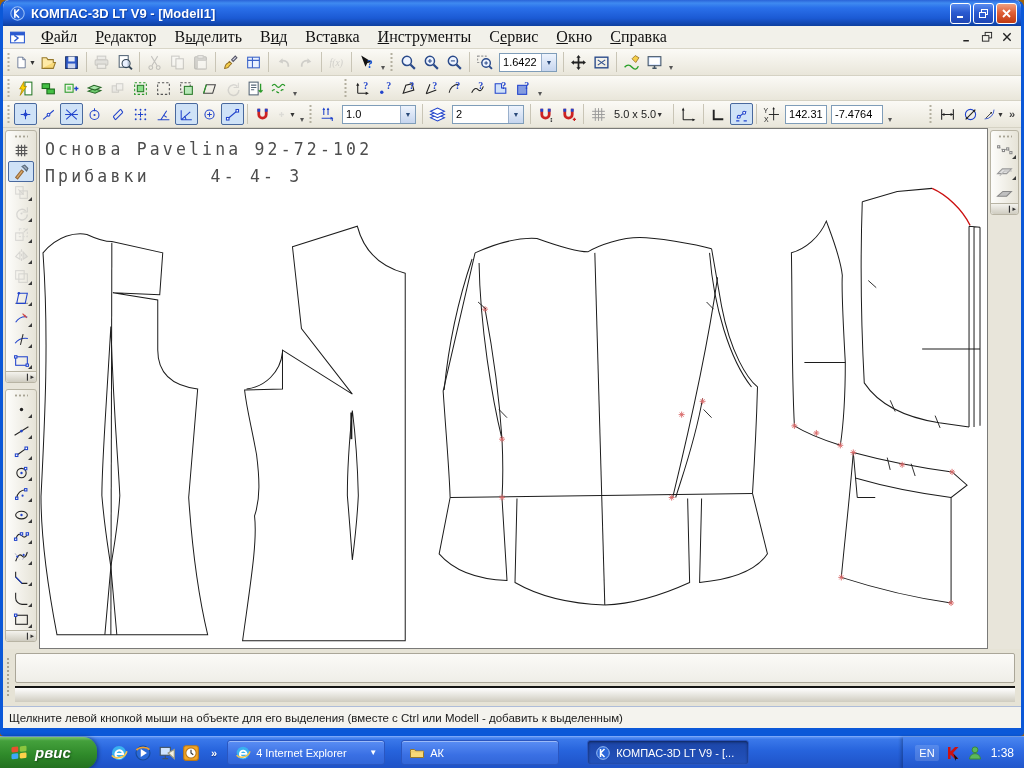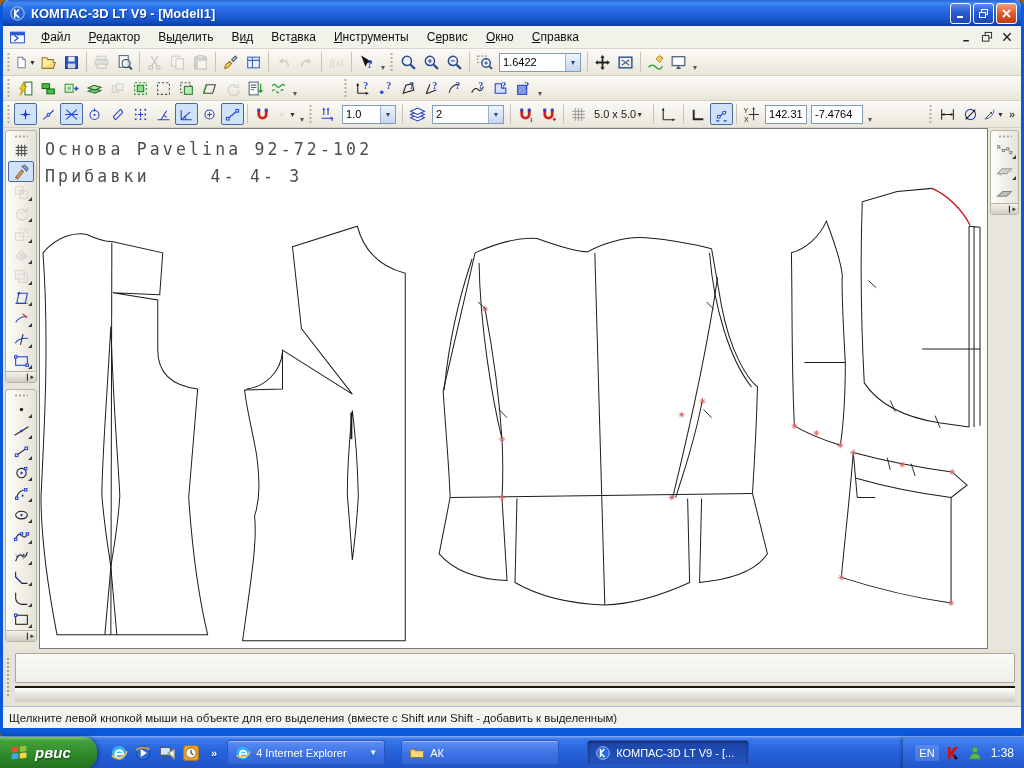--- a/index.html
+++ b/index.html
@@ -17,21 +17,21 @@
   .t-btns{display:flex;gap:2px;}
   .tbn{width:21px;height:21px;border-radius:3px;border:1px solid #fff;color:#fff;font-size:11px;line-height:1;
     display:flex;align-items:center;justify-content:center;cursor:default;
     background:linear-gradient(180deg,#5a8cf0,#2a5ad0 45%,#1e46b4);}
   .tbn.cls{background:linear-gradient(180deg,#f0a080,#e06038 45%,#c03a12);}
   .tbn svg{width:13px;height:13px;}
   
   .menubar{height:23px;flex:0 0 23px;display:flex;align-items:center;background:#f2f1ea;border-bottom:1px solid #d9d6c8;padding:0 4px;}
   .m-icon{width:17px;height:17px;margin:0 6px 0 2px;}
   .menus{display:flex;flex:1;}
-  .menu-item{font-size:12px;color:#111;padding:3px 9px;cursor:default;}
+  .menu-item{font-size:16px;color:#111;padding:3px 9px;cursor:default;font-family:Liberation Serif, serif;}
   .mdi{display:flex;gap:3px;margin-right:2px;}
   .mdib{width:17px;height:15px;background:transparent;border:none;display:flex;align-items:center;justify-content:center;}
   .mdib svg{width:12px;height:12px;}
   
   .tbrow{display:flex;align-items:center;background:linear-gradient(180deg,#fbfaf6,#e9e6da);border-bottom:1px solid #d5d2c4;padding:1px 2px;}
   .tbrow.r1{height:27px;flex:0 0 27px;}
   .tbrow.r2{height:25px;flex:0 0 25px;}
   .tbrow.r3{height:27px;flex:0 0 27px;}
   .tbgroup{display:flex;align-items:center;}
   .tbgroup.gap{margin-left:42px;}
@@ -303,21 +303,21 @@
           </button>
           <span class="sep"></span>
           <button class="tb">
             <svg class="ic" viewBox="0 0 16 16">
               <rect x="1.5" y="2" width="8" height="6" fill="none" stroke="#999" stroke-dasharray="2 1.4"></rect>
               <circle cx="9.5" cy="8.5" r="4" fill="#eef4ff" stroke="#2a4a8a" stroke-width="1.3"></circle>
               <path d="M12.4 11.4 15 14" stroke="#2a4a8a" stroke-width="1.8"></path>
               <path d="M7.8 8.5h3.4M9.5 6.8v3.4" stroke="#2a4a8a"></path>
             </svg>
           </button>
-          <span class="combo" style="width:82px">
+          <span class="combo" style="width:58px">
             <input value="1.6422" style="">
             <span class="ca">▼</span>
           </span>
           <span class="sep"></span>
           <button class="tb">
             <svg class="ic" viewBox="0 0 16 16">
               <path d="M8 1 6 3.5h1.2V7H3.7V5.8L1 8l2.7 2.2V9H7.2v3.5H6L8 15l2-2.5H8.8V9h3.5v1.2L15 8l-2.7-2.2v1.2H8.8V3.5H10z" fill="#222"></path>
             </svg>
           </button>
           <button class="tb">
@@ -565,21 +565,21 @@
       <div class="tbgroup">
           <span class="grip"></span>
           <button class="tb">
             <svg class="ic" viewBox="0 0 16 16">
               <path d="M4.5 2.5v6M8.5 2.5v6" stroke="#2244cc"></path>
               <path d="M4.5 1.5 3.2 3.8h2.6zM8.5 1.5 7.2 3.8h2.6z" fill="#2244cc"></path>
               <path d="M2.5 11.5h10v2.5" fill="none" stroke="#2244cc"></path>
               <path d="M13.5 11.5l-2.6-1.4v2.8z" fill="#2244cc"></path>
             </svg>
           </button>
-          <span class="combo" style="width:54px">
+          <span class="combo" style="width:74px">
             <input value="1.0" style="">
             <span class="ca">▼</span>
           </span>
           <span class="sep"></span>
           <button class="tb">
             <svg class="ic" viewBox="0 0 16 16">
               <path d="M1.5 11 8 8l6.5 3L8 14z" fill="#fff" stroke="#2244cc"></path>
               <path d="M1.5 8 8 5l6.5 3L8 11z" fill="#fff" stroke="#2244cc"></path>
               <path d="M1.5 5 8 2l6.5 3L8 8z" fill="#fff" stroke="#2244cc"></path>
             </svg>
@@ -907,21 +907,21 @@
     </div>
 
     <div class="propbar">
       <div class="prop-grip"></div>
       <div class="prop-inner"></div>
       <div class="prop-black"></div>
       <div class="prop-grad"></div>
     </div>
 
     <div class="statusbar">
-      <span>Щелкните левой кнопкой мыши на объекте для его выделения (вместе с Shift или Shift - добавить к выделенным)</span>
+      <span>Щелкните левой кнопкой мыши на объекте для его выделения (вместе с Ctrl или Modell - добавить к выделенным)</span>
     </div>
   </div>
 
   <div class="taskbar">
     <button class="start">
       <span class="ic" id="startFlag">
           <svg class="ic" viewBox="0 0 16 16">
             <g transform="skewY(-5)">
               <rect x="2" y="3.4" width="5.4" height="4.4" rx="1" fill="#e8502e"></rect>
               <rect x="8.6" y="3.4" width="5.4" height="4.4" rx="1" fill="#8cc63f"></rect>

